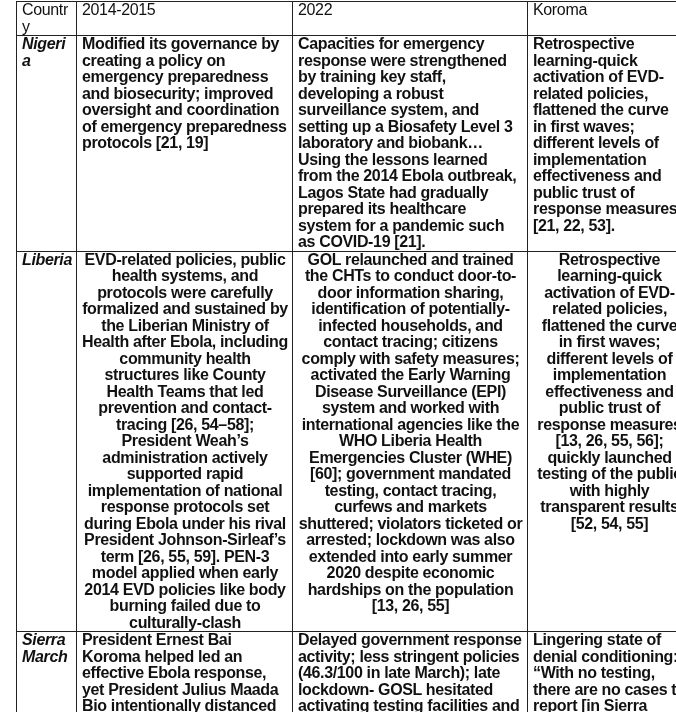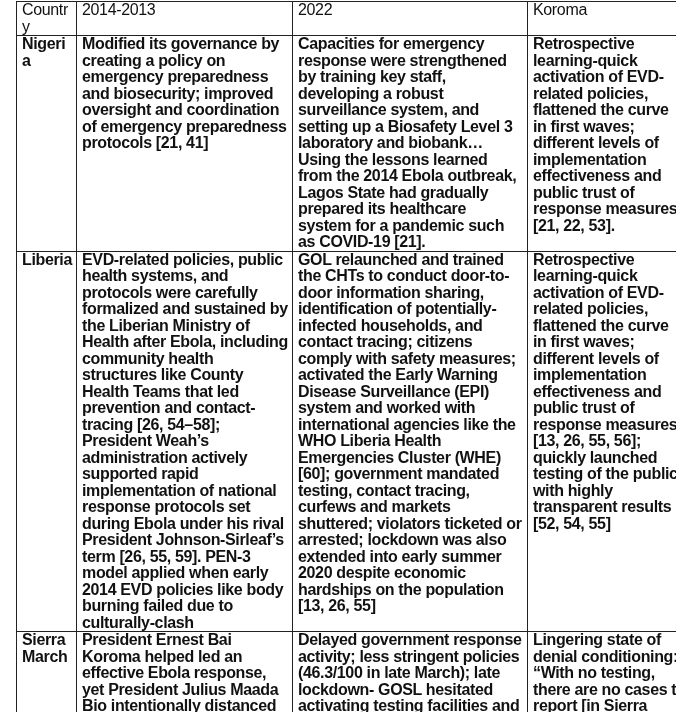--- a/index.html
+++ b/index.html
@@ -35,51 +35,52 @@
     .doc-table th {
       font-weight: normal;
       height: 17px;
       padding-top: 0;
     }
     .doc-table td {
       font-weight: bold;
     }
     .doc-table td.country {
       font-weight: bold;
+      font-style: italic;
     }
     col.c0 { width: 60px; }
     col.c1 { width: 216px; }
     col.c2 { width: 235px; }
     col.c3 { width: 163px; }
     tr.row-nigeria td { height: 163px; }
-    tr.row-liberia td { height: 281px; }
+    tr.row-liberia td { height: 281px; text-align: center; }
     tr.row-sierra td { height: 244px; }
   </style>
 </head>
 <body>
 
 <table class="doc-table">
   <colgroup>
     <col class="c0">
       <col class="c1">
       <col class="c2">
       <col class="c3">
   </colgroup>
   <thead>
     <tr>
       <th>Country</th>
-      <th>2014-2013</th>
+      <th>2014-2015</th>
       <th>2022</th>
       <th>Koroma</th>
     </tr>
   </thead>
   <tbody>
     <tr class="row-nigeria">
       <td class="country">Nigeria</td>
-      <td>Modified its governance by creating a policy on emergency preparedness and biosecurity; improved oversight and coordination of emergency preparedness protocols [21, 41]</td>
+      <td>Modified its governance by creating a policy on emergency preparedness and biosecurity; improved oversight and coordination of emergency preparedness protocols [21, 19]</td>
       <td>Capacities for emergency response were strengthened by training key staff, developing a robust surveillance system, and setting up a Biosafety Level 3 laboratory and biobank… Using the lessons learned from the 2014 Ebola outbreak, Lagos State had gradually prepared its healthcare system for a pandemic such as COVID-19 [21].</td>
       <td>Retrospective learning-quick activation of EVD-related policies, flattened the curve in first waves; different levels of implementation effectiveness and public trust of response measures [21, 22, 53].</td>
     </tr>
     <tr class="row-liberia">
       <td class="country">Liberia</td>
       <td>EVD-related policies, public health systems, and protocols were carefully formalized and sustained by the Liberian Ministry of Health after Ebola, including community health structures like County Health Teams that led prevention and contact-tracing [26, 54–58]; President Weah’s administration actively supported rapid implementation of national response protocols set during Ebola under his rival President Johnson-Sirleaf’s term [26, 55, 59]. PEN-3 model applied when early 2014 EVD policies like body burning failed due to culturally-clash</td>
       <td>GOL relaunched and trained the CHTs to conduct door-to-door information sharing, identification of potentially-infected households, and contact tracing; citizens comply with safety measures; activated the Early Warning Disease Surveillance (EPI) system and worked with international agencies like the WHO Liberia Health Emergencies Cluster (WHE) [60]; government mandated testing, contact tracing, curfews and markets shuttered; violators ticketed or arrested; lockdown was also extended into early summer 2020 despite economic hardships on the population [13, 26, 55]</td>
       <td>Retrospective learning-quick activation of EVD-related policies, flattened the curve in first waves; different levels of implementation effectiveness and public trust of response measures [13, 26, 55, 56]; quickly launched testing of the public with highly transparent results [52, 54, 55]</td>
     </tr>
     <tr class="row-sierra">

